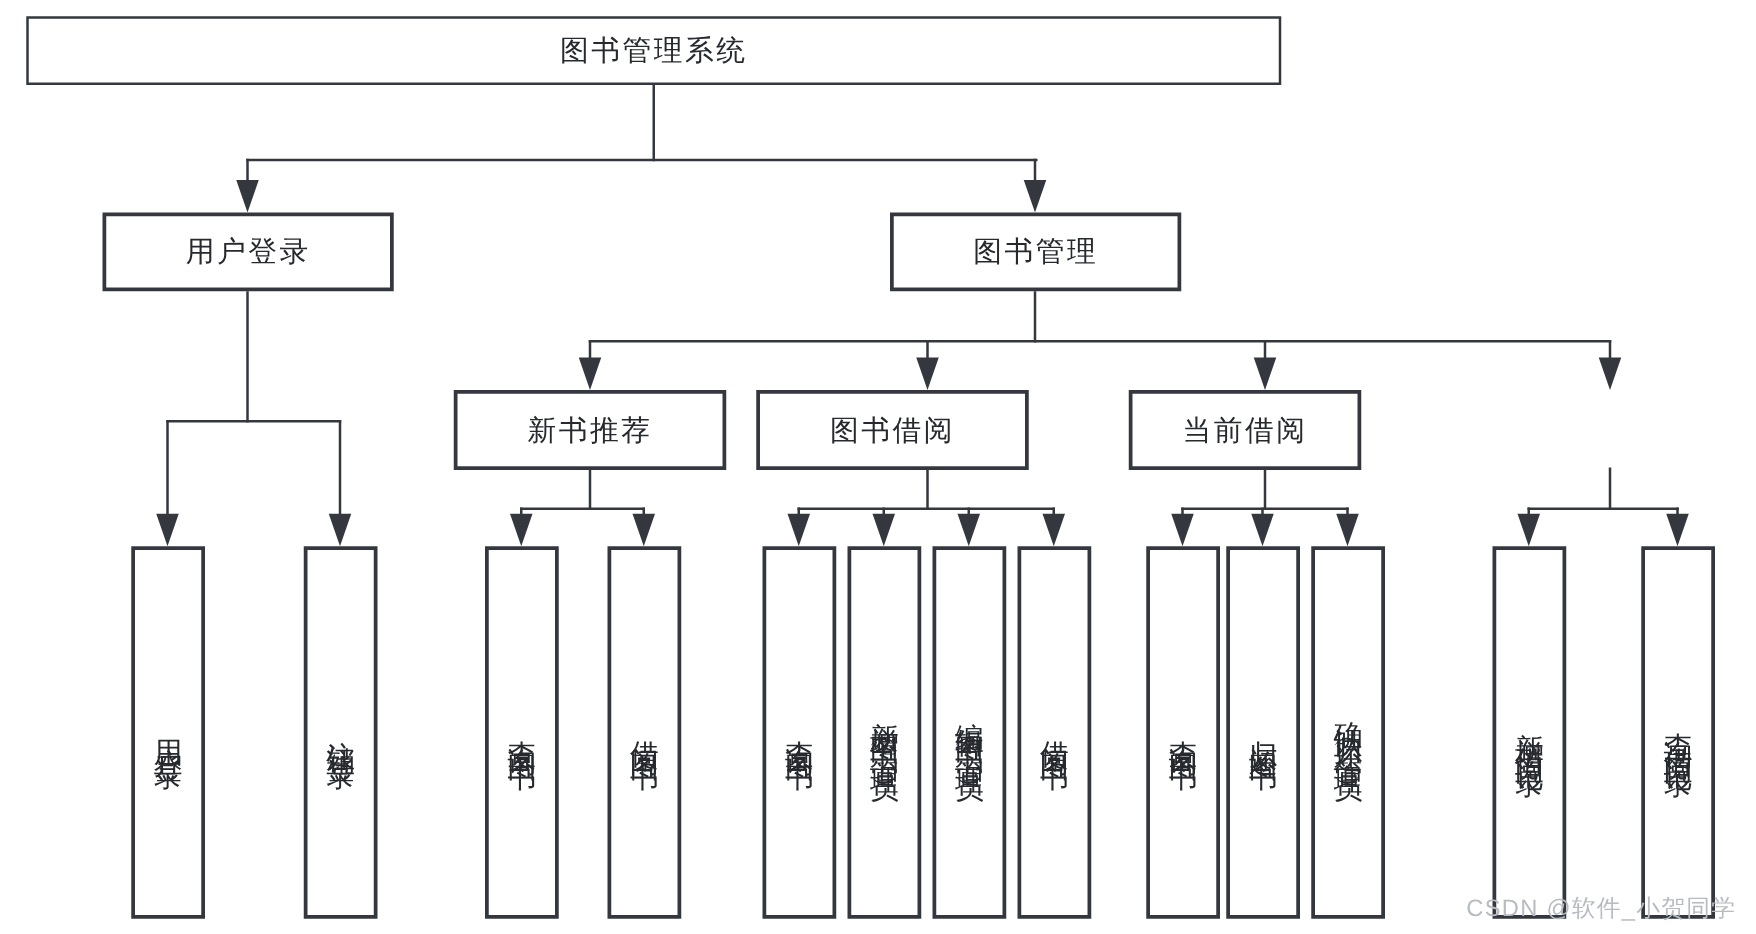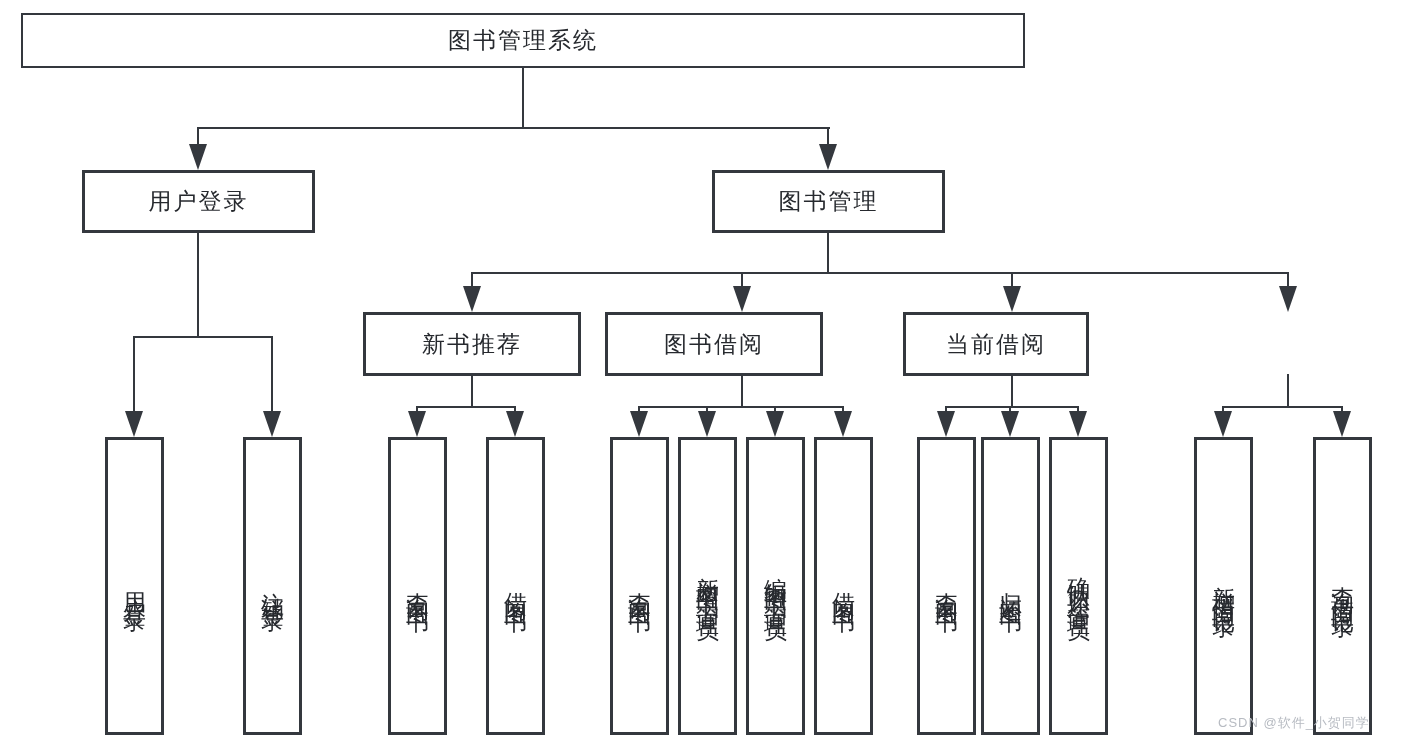--- a/index.html
+++ b/index.html
@@ -49,23 +49,23 @@
   .arrow {
     position: absolute;
     width: 0; height: 0;
     border-left: 9px solid transparent;
     border-right: 9px solid transparent;
     border-top: 26px solid #34383e;
     z-index: 1;
   }
   .watermark {
     position: absolute;
-    left: 1218px;
+    left: 1173px;
     top: 714px;
-    font-size: 13px;
+    font-size: 19px;
     letter-spacing: 1px;
     color: #b7bbc2;
     z-index: 5;
     white-space: nowrap;
   }
 </style>
 </head>
 <body>
 
 <div class="canvas">

